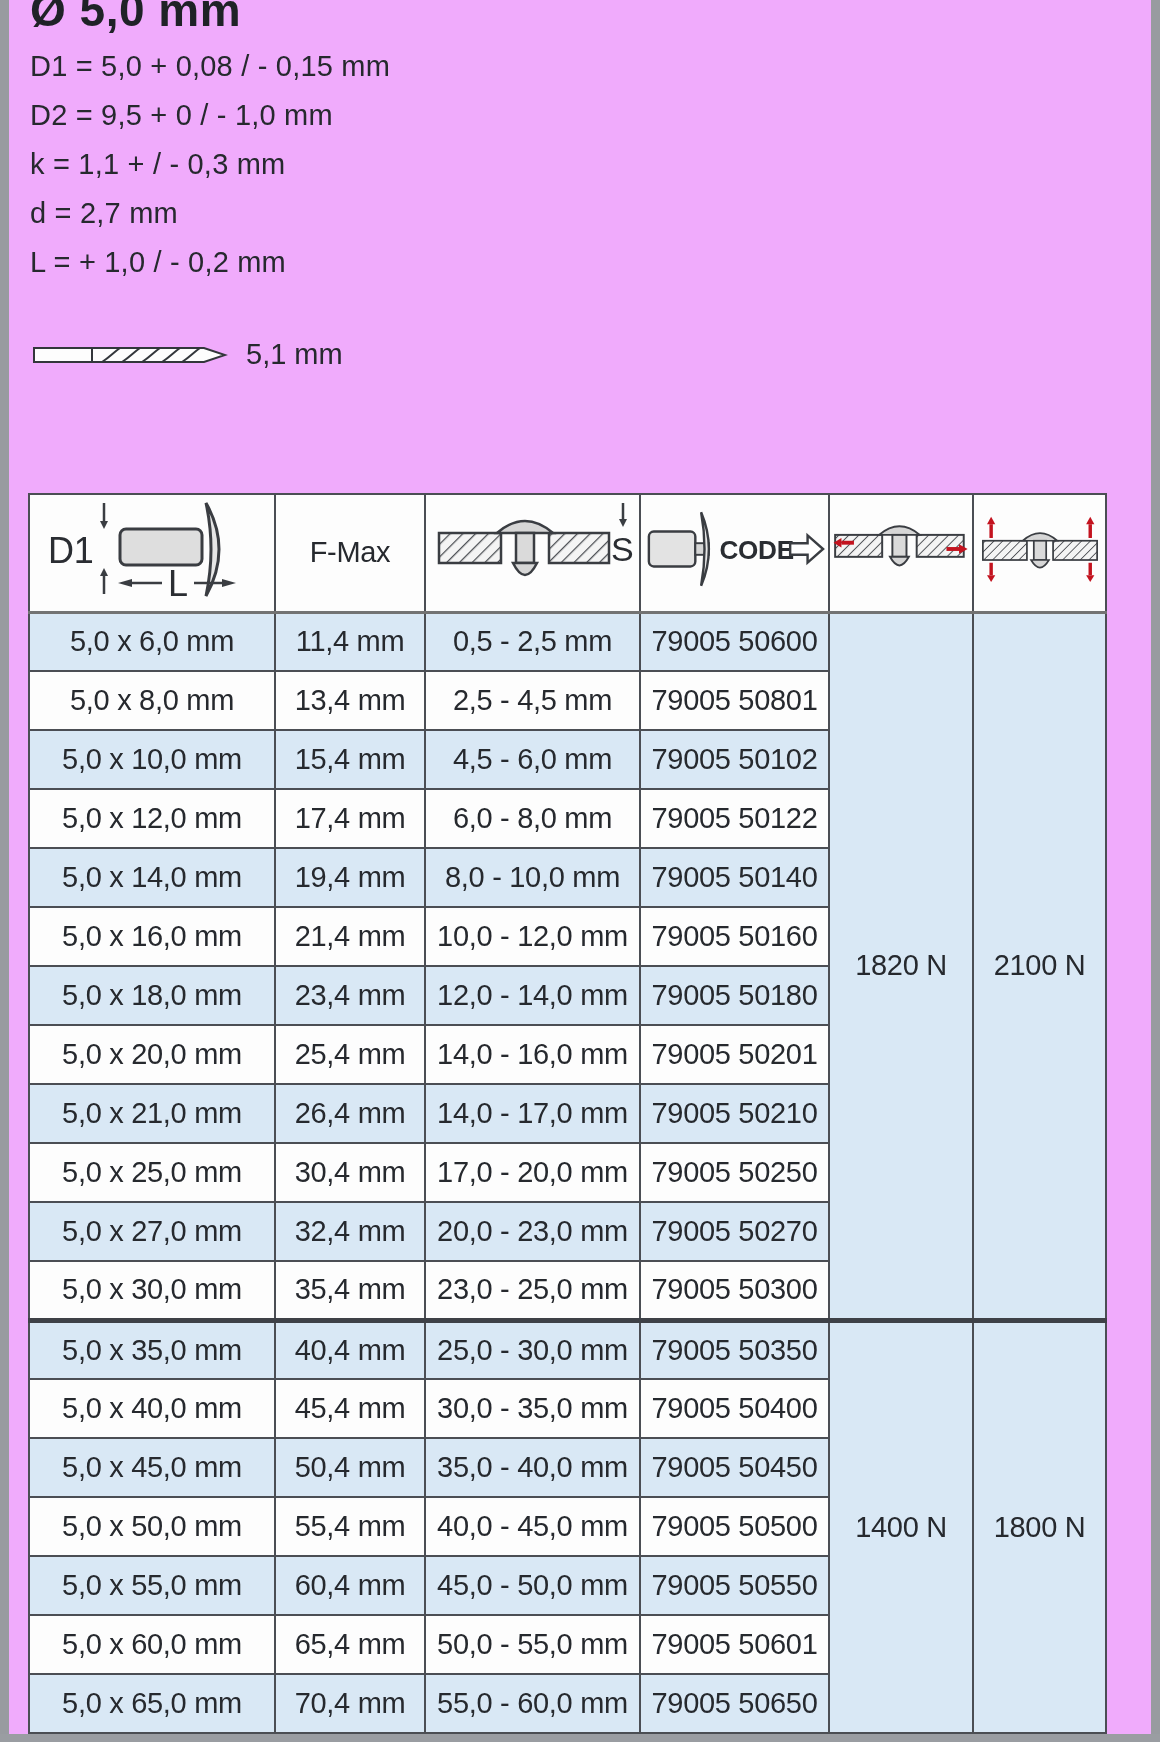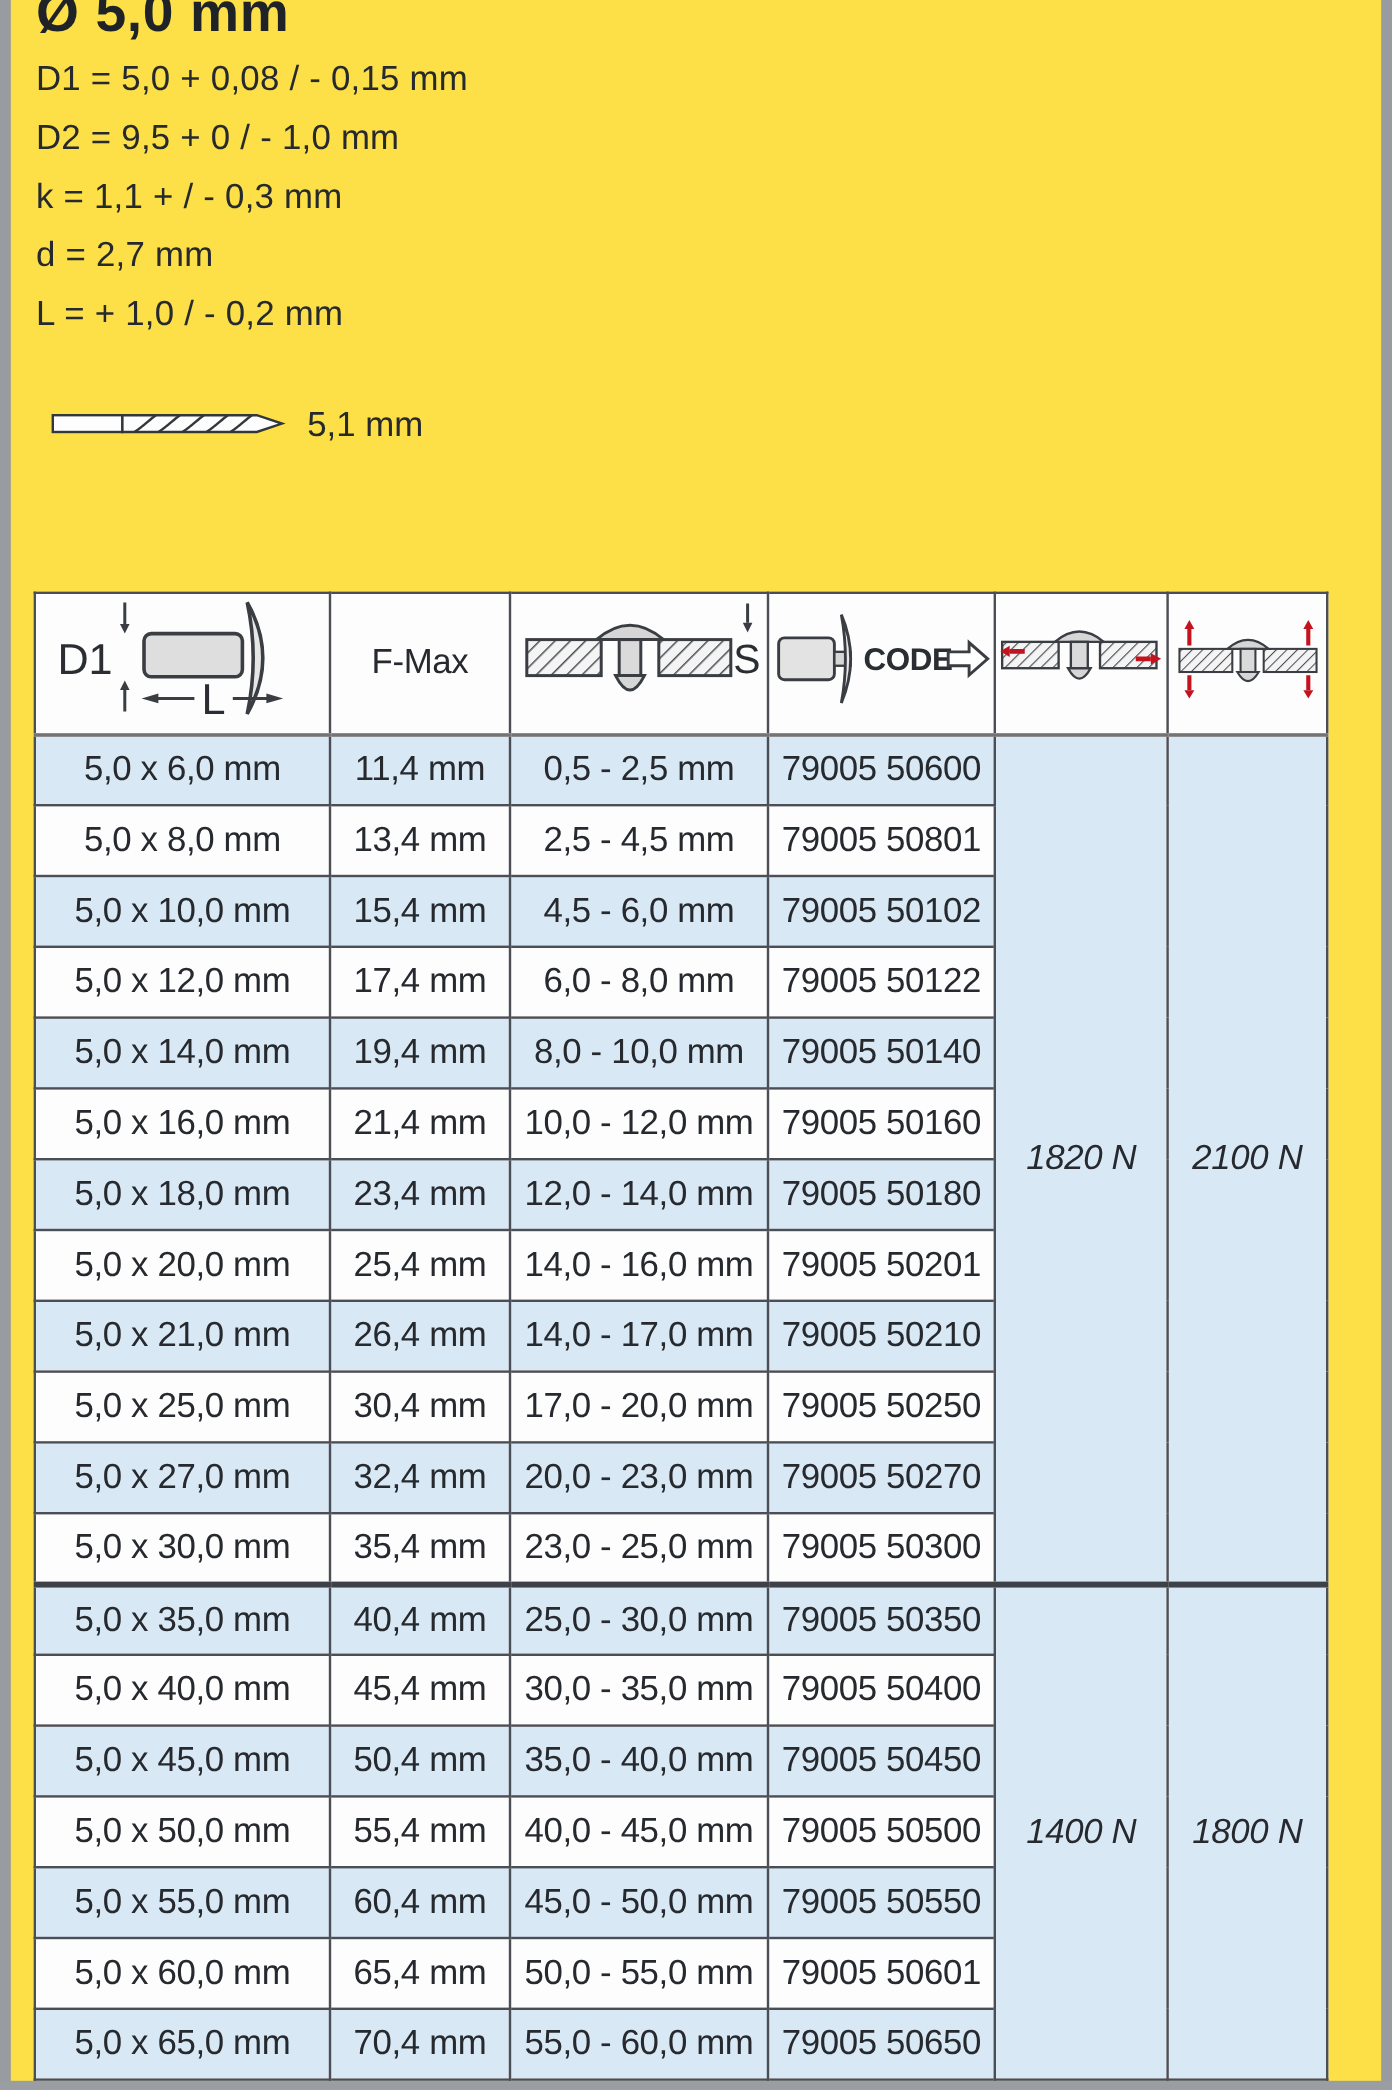--- a/index.html
+++ b/index.html
@@ -1,38 +1,38 @@
 <!DOCTYPE html>
 <html><head>
 <meta charset="utf-8">
 <style>
   html,body{margin:0;padding:0;}
   body{width:1160px;height:1742px;overflow:hidden;background:#fefefe;
        font-family:"Liberation Sans",sans-serif;}
-  .page{position:relative;width:1160px;height:1742px;background:#fde047;overflow:hidden;}
+  .page{position:relative;width:1160px;height:1742px;background:#f0abfc;overflow:hidden;}
   .edge{position:absolute;background:#989ba0;}
   .edge.left{left:0;top:0;width:9px;height:100%;}
   .edge.right{right:0;top:0;width:9px;height:100%;}
   .edge.bottom{left:0;bottom:0;width:100%;height:8px;background:#9a9da2;}
 
   .head{position:absolute;left:30px;top:0;}
   .title{font-size:46px;font-weight:bold;color:#1f2227;margin-top:-13px;line-height:46px;letter-spacing:0.5px;}
   .specs{margin-top:9px;}
   .spec{font-size:29px;color:#26292e;height:49px;line-height:49px;letter-spacing:0.2px;white-space:nowrap;}
-  .drillrow{position:absolute;left:42px;top:338px;display:flex;align-items:flex-start;gap:18px;}
+  .drillrow{position:absolute;left:32px;top:338px;display:flex;align-items:center;gap:18px;}
   .drill-label{font-size:29px;color:#26292e;}
 
   table.riv{position:absolute;left:28px;top:493px;border-collapse:collapse;table-layout:fixed;background:#fdfdfd;}
   table.riv td,table.riv th{border:2px solid #4b4e54;padding:0;text-align:center;vertical-align:middle;
       font-size:29px;font-weight:normal;color:#26292e;letter-spacing:-0.3px;background:#fdfdfd;overflow:hidden;}
   table.riv th{border-bottom:3px solid #737373;}
   thead tr{height:118px;}
   tbody tr{height:59px;}
   tr.blue td{background:#d9e8f5;}
-  td.force{background:#d9e8f5;font-size:30px;font-style:italic;}
+  td.force{background:#d9e8f5;font-size:30px;}
   tr.gsep td{border-top:5px solid #3e4147;}
   .fmax-head{font-size:34px;letter-spacing:0;}
   svg .ink{stroke:#3a3d42;}
   svg text{font-family:"Liberation Sans",sans-serif;fill:#2a2d32;}
 </style>
 </head>
 <body>
 
 <div class="page">
   <div class="edge left"></div>

